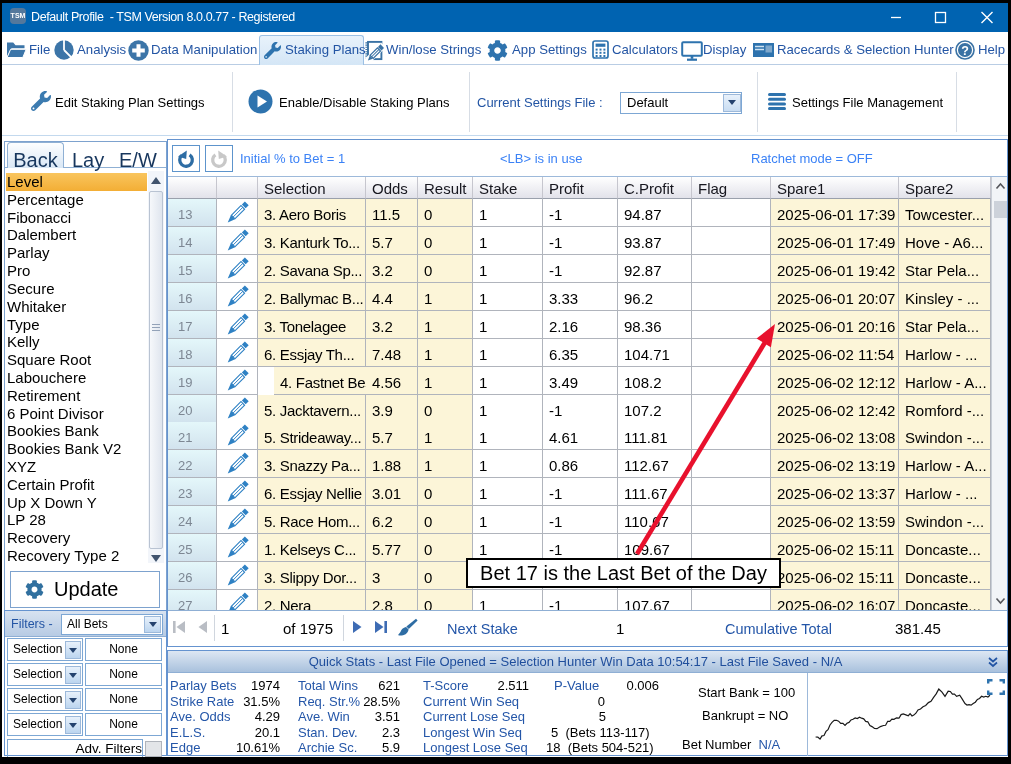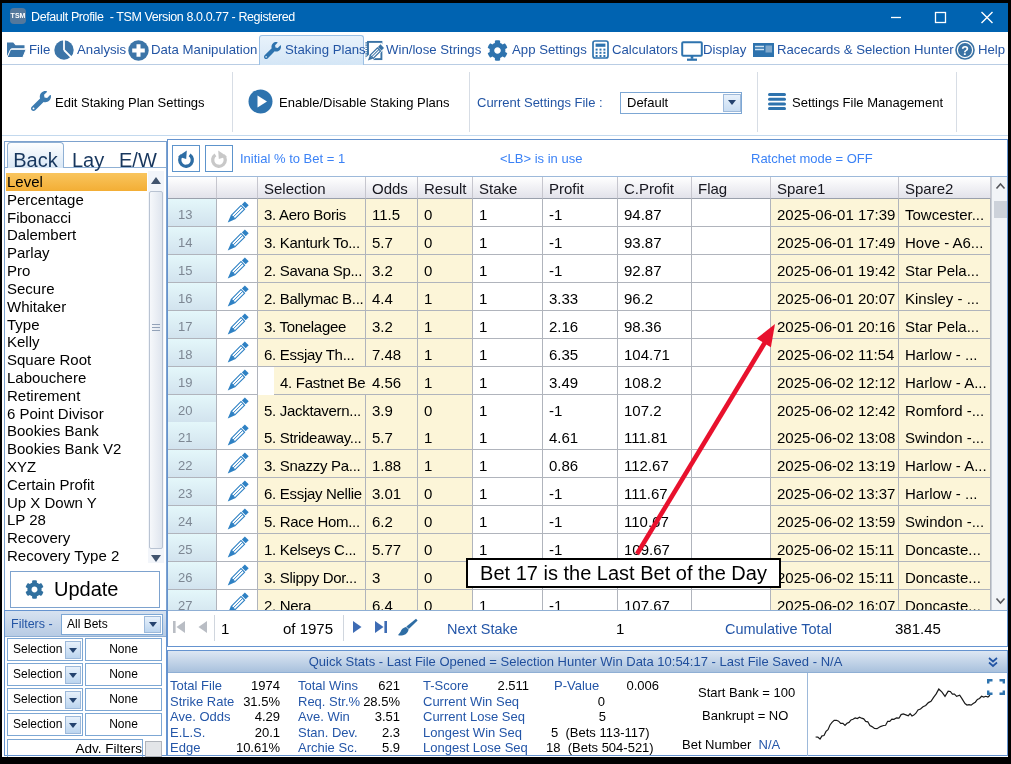--- a/index.html
+++ b/index.html
@@ -551,21 +551,21 @@
 <div class="cell cy" style="left:731px;width:92px">Doncaste...</div>
 </div>
 <div class="abs" style="left:0;top:450px;width:839px;height:20px;overflow:hidden;">
 <div class="cell cnum" style="left:0;width:49px">27</div>
 <div class="cell" style="left:49px;width:41px;background:#fff">
           <svg width="26" height="26" viewBox="0 0 28 28" style="margin-top:1px">
             <use href="#i-pencil"></use>
           </svg>
         </div>
 <div class="cell cy csel" style="left:90px;width:108px">2. Nera</div>
-<div class="cell cy" style="left:198px;width:52px">6.4</div>
+<div class="cell cy" style="left:198px;width:52px">2.8</div>
 <div class="cell cy" style="left:250px;width:55px">0</div>
 <div class="cell cw" style="left:305px;width:70px">1</div>
 <div class="cell cw" style="left:375px;width:75px">-1</div>
 <div class="cell cw" style="left:450px;width:74px">107.67</div>
 <div class="cell cw" style="left:524px;width:79px"></div>
 <div class="cell cy" style="left:603px;width:128px">2025-06-02 16:07</div>
 <div class="cell cy" style="left:731px;width:92px">Doncaste...</div>
 </div>
 <div class="abs" style="left:823px;top:37px;width:16px;height:433px;background:#f2f4f7;border-left:1px solid #c9ced6">
 <svg class="abs" style="left:3px;top:5px" width="11" height="8">
@@ -604,21 +604,21 @@
 <div class="abs pgb" style="left:557px">Cumulative Total</div>
 <div class="abs pgt" style="left:727px">381.45</div>
 </div>
 </div>
 <div class="abs qpanel">
 <div class="abs" style="left:0;top:0;width:839px;height:22px;background:linear-gradient(180deg,#dde7f3,#a9c1dd);border-bottom:1px solid #8fafd4"></div>
 <div class="abs" style="left:0;top:0;width:815px;height:22px;line-height:22px;text-align:center;font-size:13px;color:#1f4e9c">Quick Stats - Last File Opened = Selection Hunter Win Data 10:54:17 - Last File Saved - N/A</div>
 <svg class="abs" style="left:819px;top:6px" width="12" height="11">
         <path d="M2 1 L6 4.5 L10 1 M2 5.5 L6 9 L10 5.5" fill="none" stroke="#2355a4" stroke-width="1.7"></path>
       </svg>
-<div class="abs st sb" style="left:2px;top:27px">Total File</div>
+<div class="abs st sb" style="left:2px;top:27px">Parlay Bets</div>
 <div class="abs st sv" style="left:60px;top:27px;width:52px;text-align:right">1974</div>
 <div class="abs st sb" style="left:2px;top:42.5px">Strike Rate</div>
 <div class="abs st sv" style="left:60px;top:42.5px;width:52px;text-align:right">31.5%</div>
 <div class="abs st sb" style="left:2px;top:58px">Ave. Odds</div>
 <div class="abs st sv" style="left:60px;top:58px;width:52px;text-align:right">4.29</div>
 <div class="abs st sb" style="left:2px;top:73.5px">E.L.S.</div>
 <div class="abs st sv" style="left:60px;top:73.5px;width:52px;text-align:right">20.1</div>
 <div class="abs st sb" style="left:2px;top:89px">Edge</div>
 <div class="abs st sv" style="left:60px;top:89px;width:52px;text-align:right">10.61%</div>
 <div class="abs st sb" style="left:130px;top:27px">Total Wins</div>

